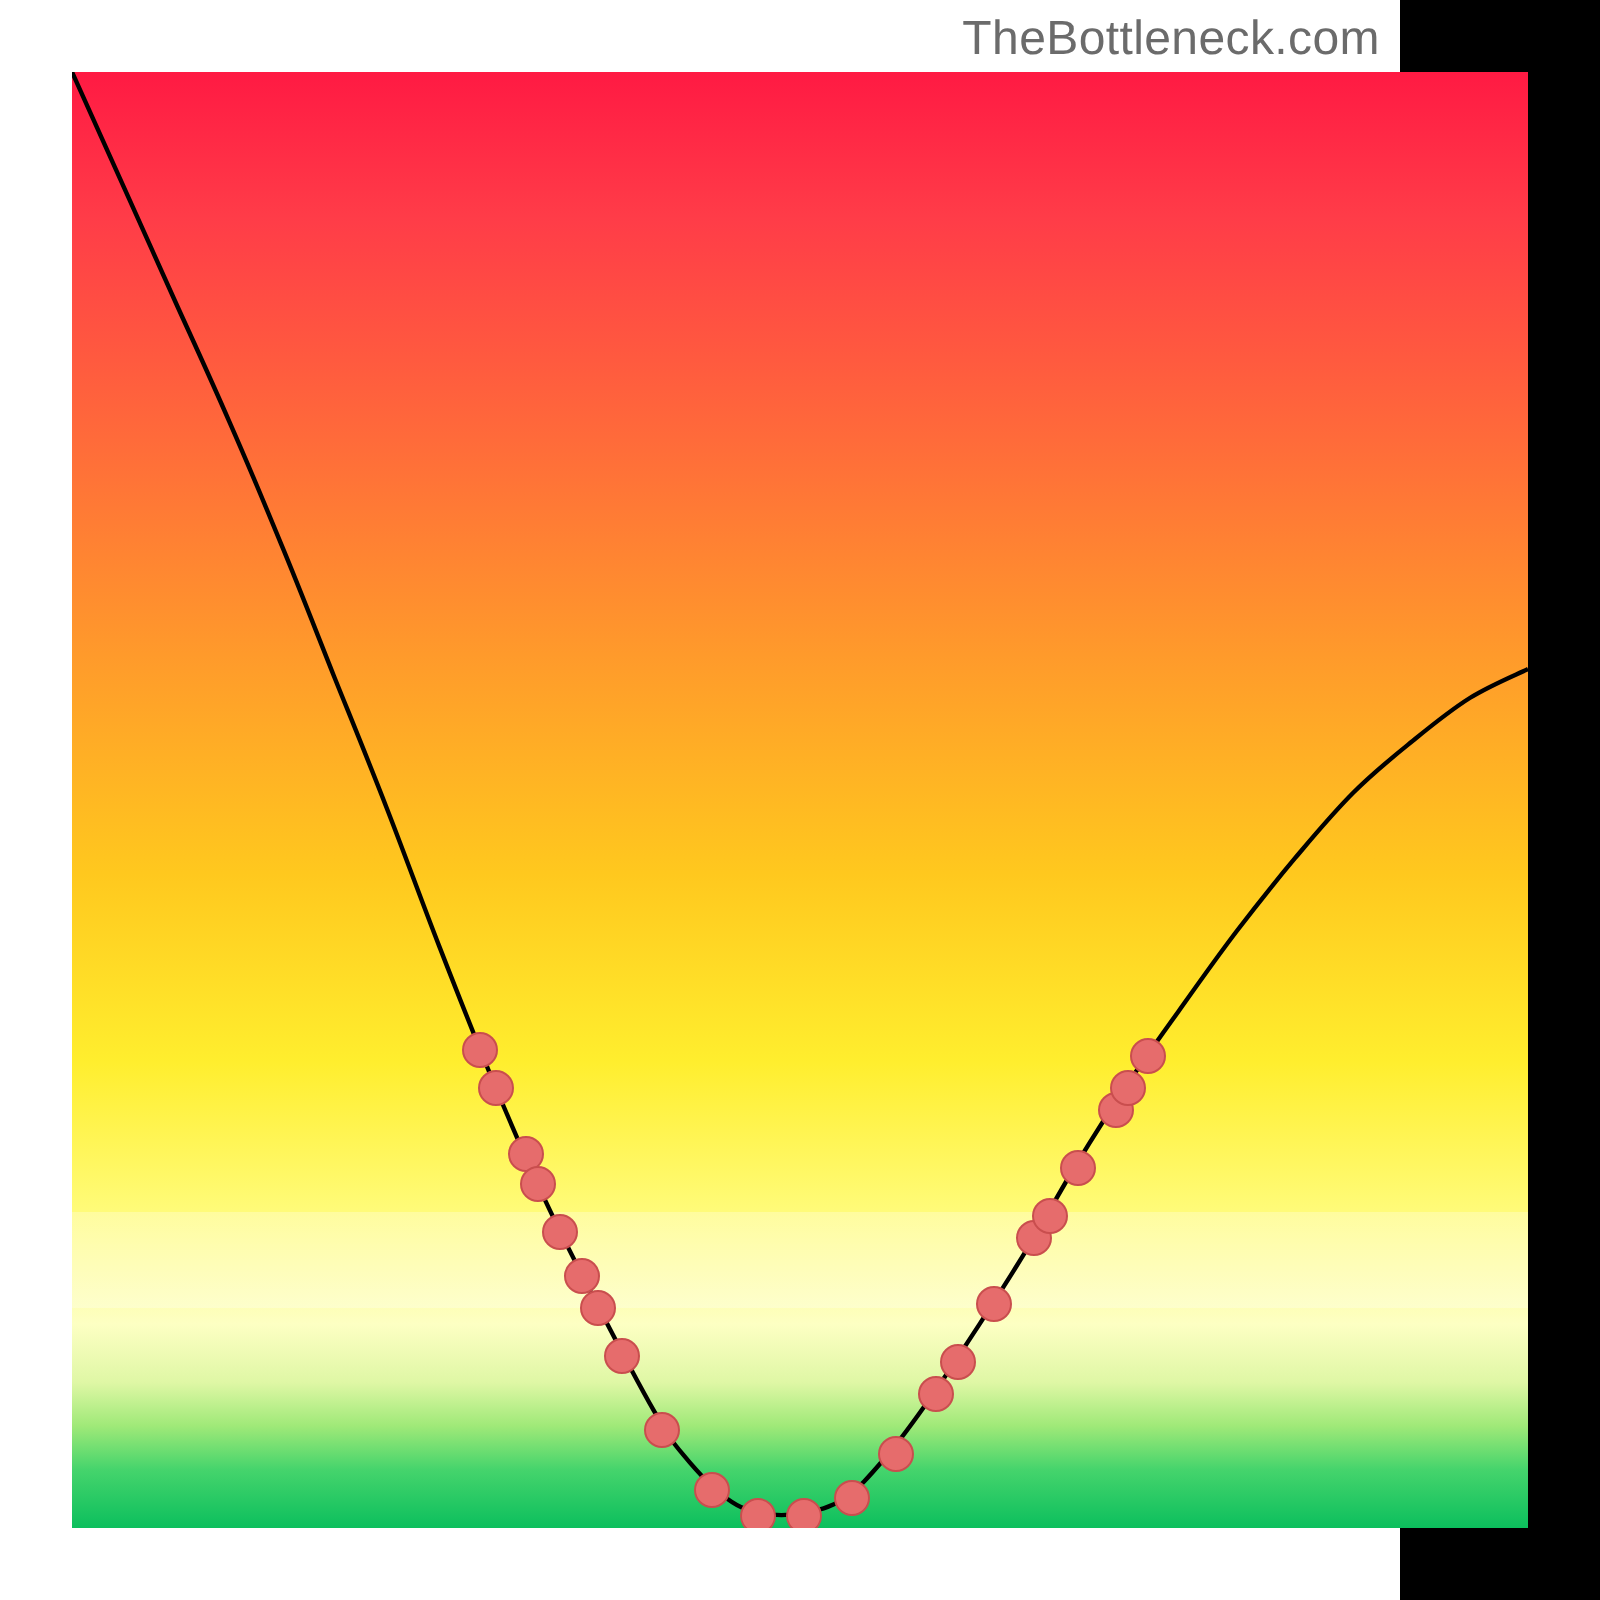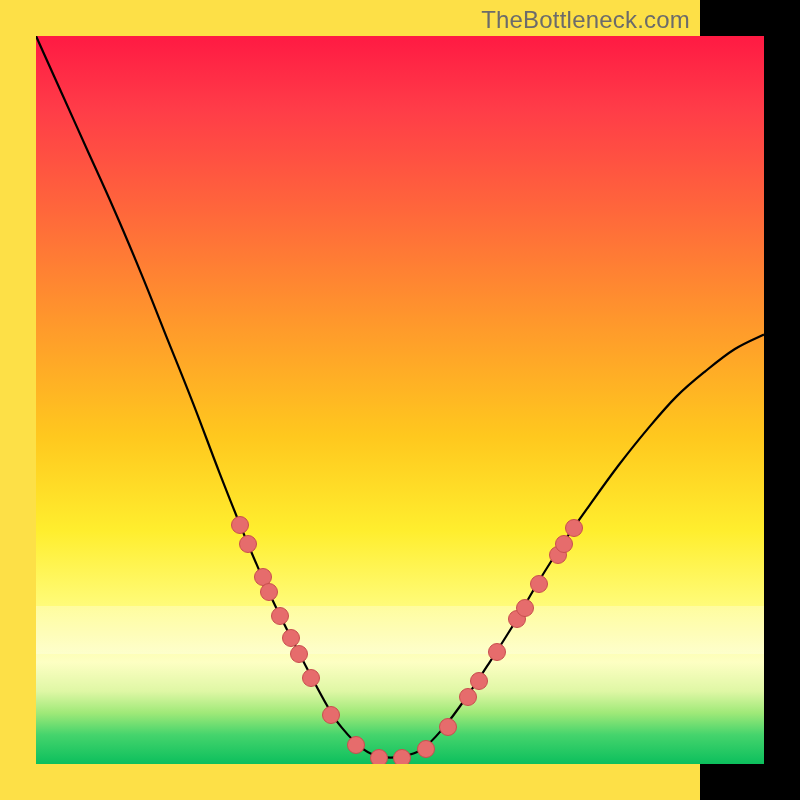--- a/index.html
+++ b/index.html
@@ -8,21 +8,21 @@
     width: 800px;
     height: 800px;
     overflow: hidden;
     background: #000;
     font-family: Arial, Helvetica, sans-serif;
   }
   .stage {
     position: relative;
     width: 700px;
     height: 800px;
-    background: #fde047;
+    background: #ffffff;
   }
   .watermark {
     position: absolute;
     top: 6px;
     right: 10px;
     color: #6b6b6b;
     font-size: 24px;
     font-weight: 400;
     letter-spacing: 0.2px;
     z-index: 50;

